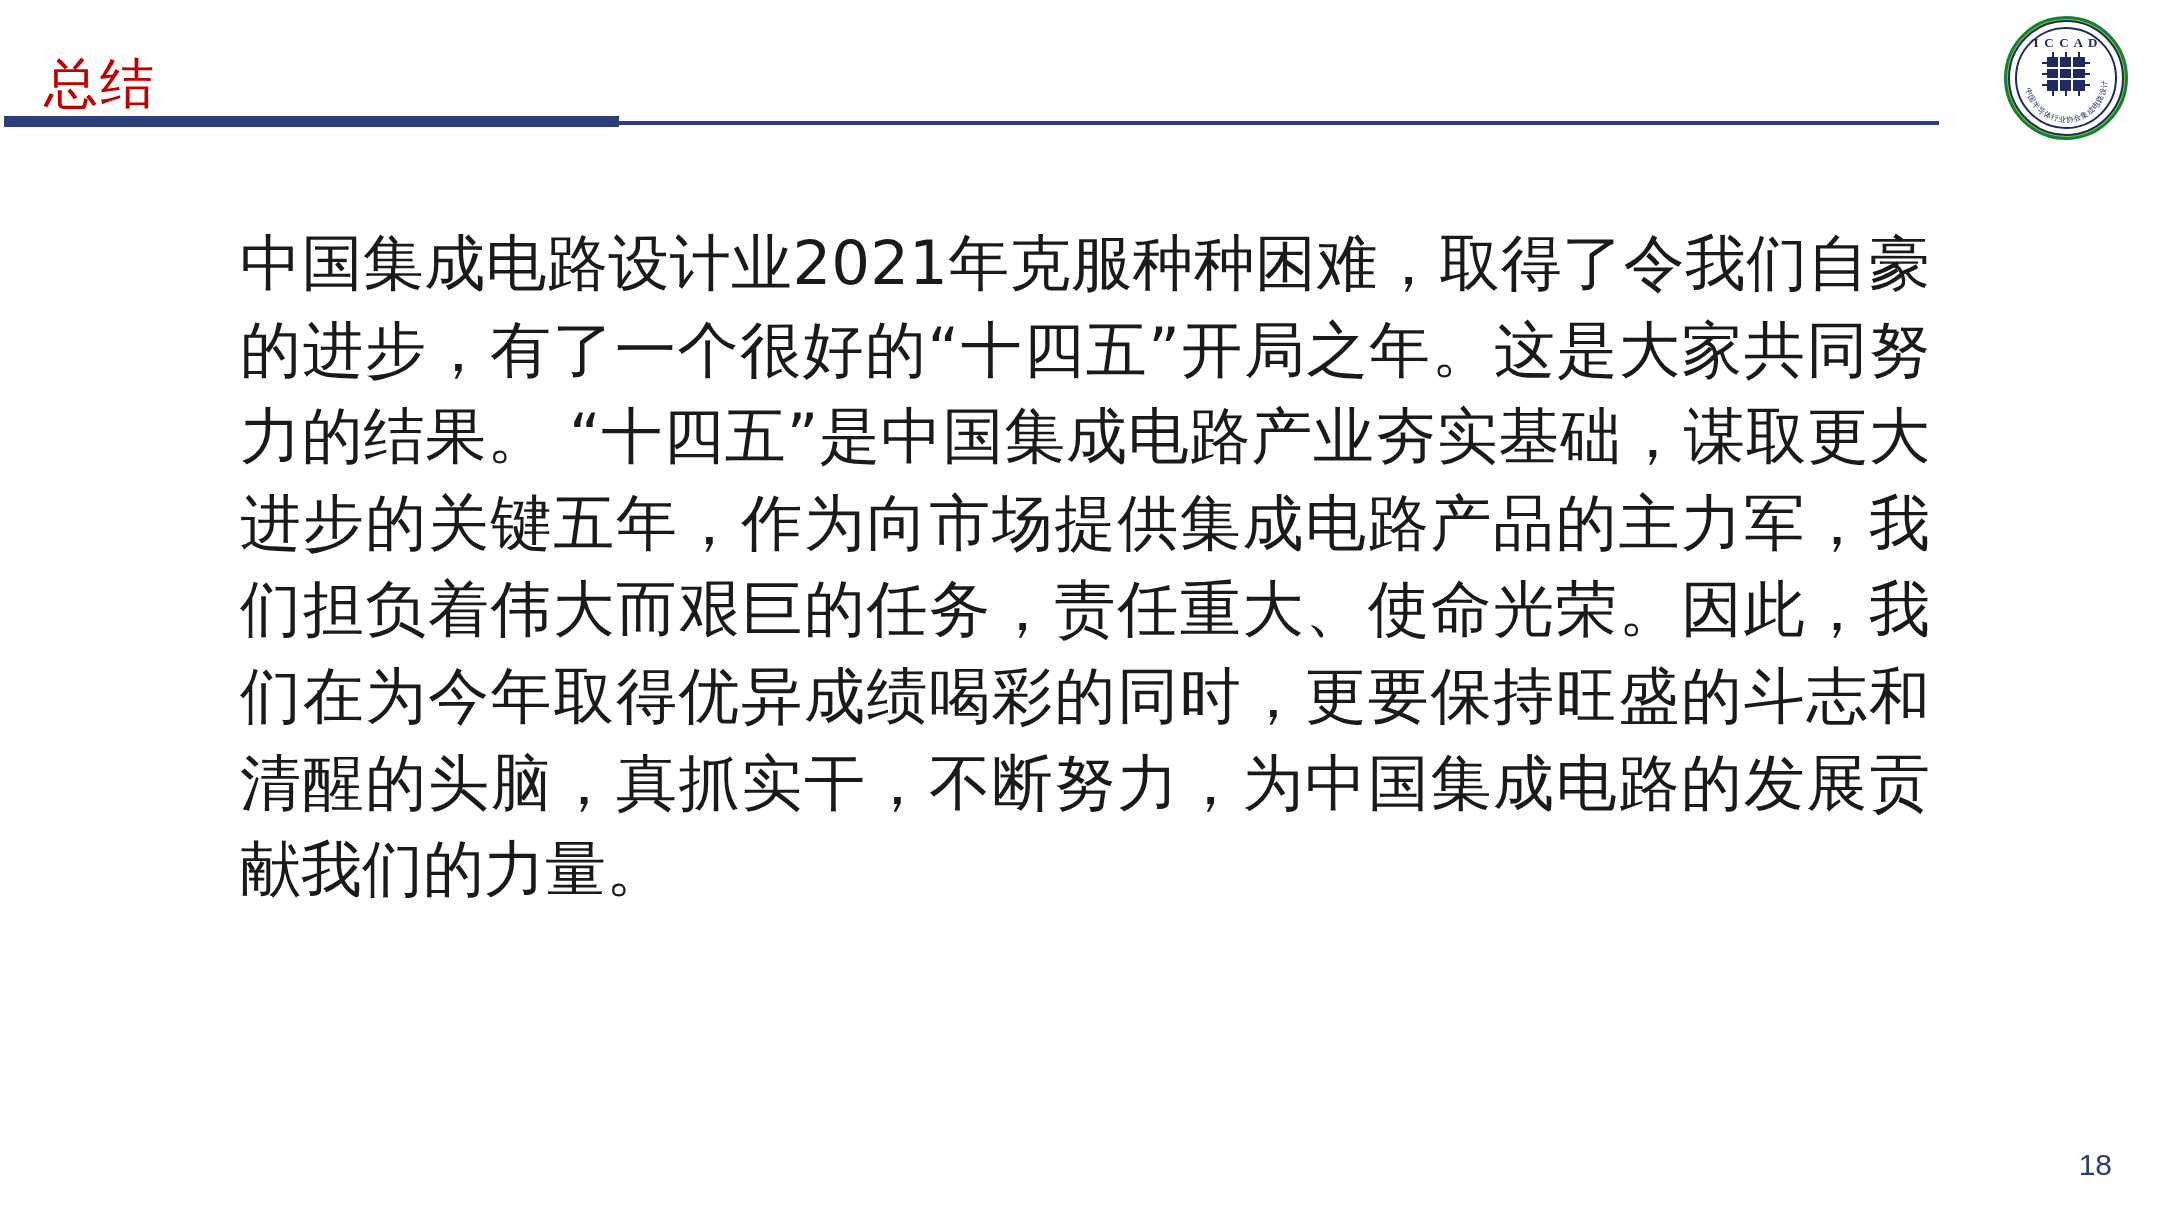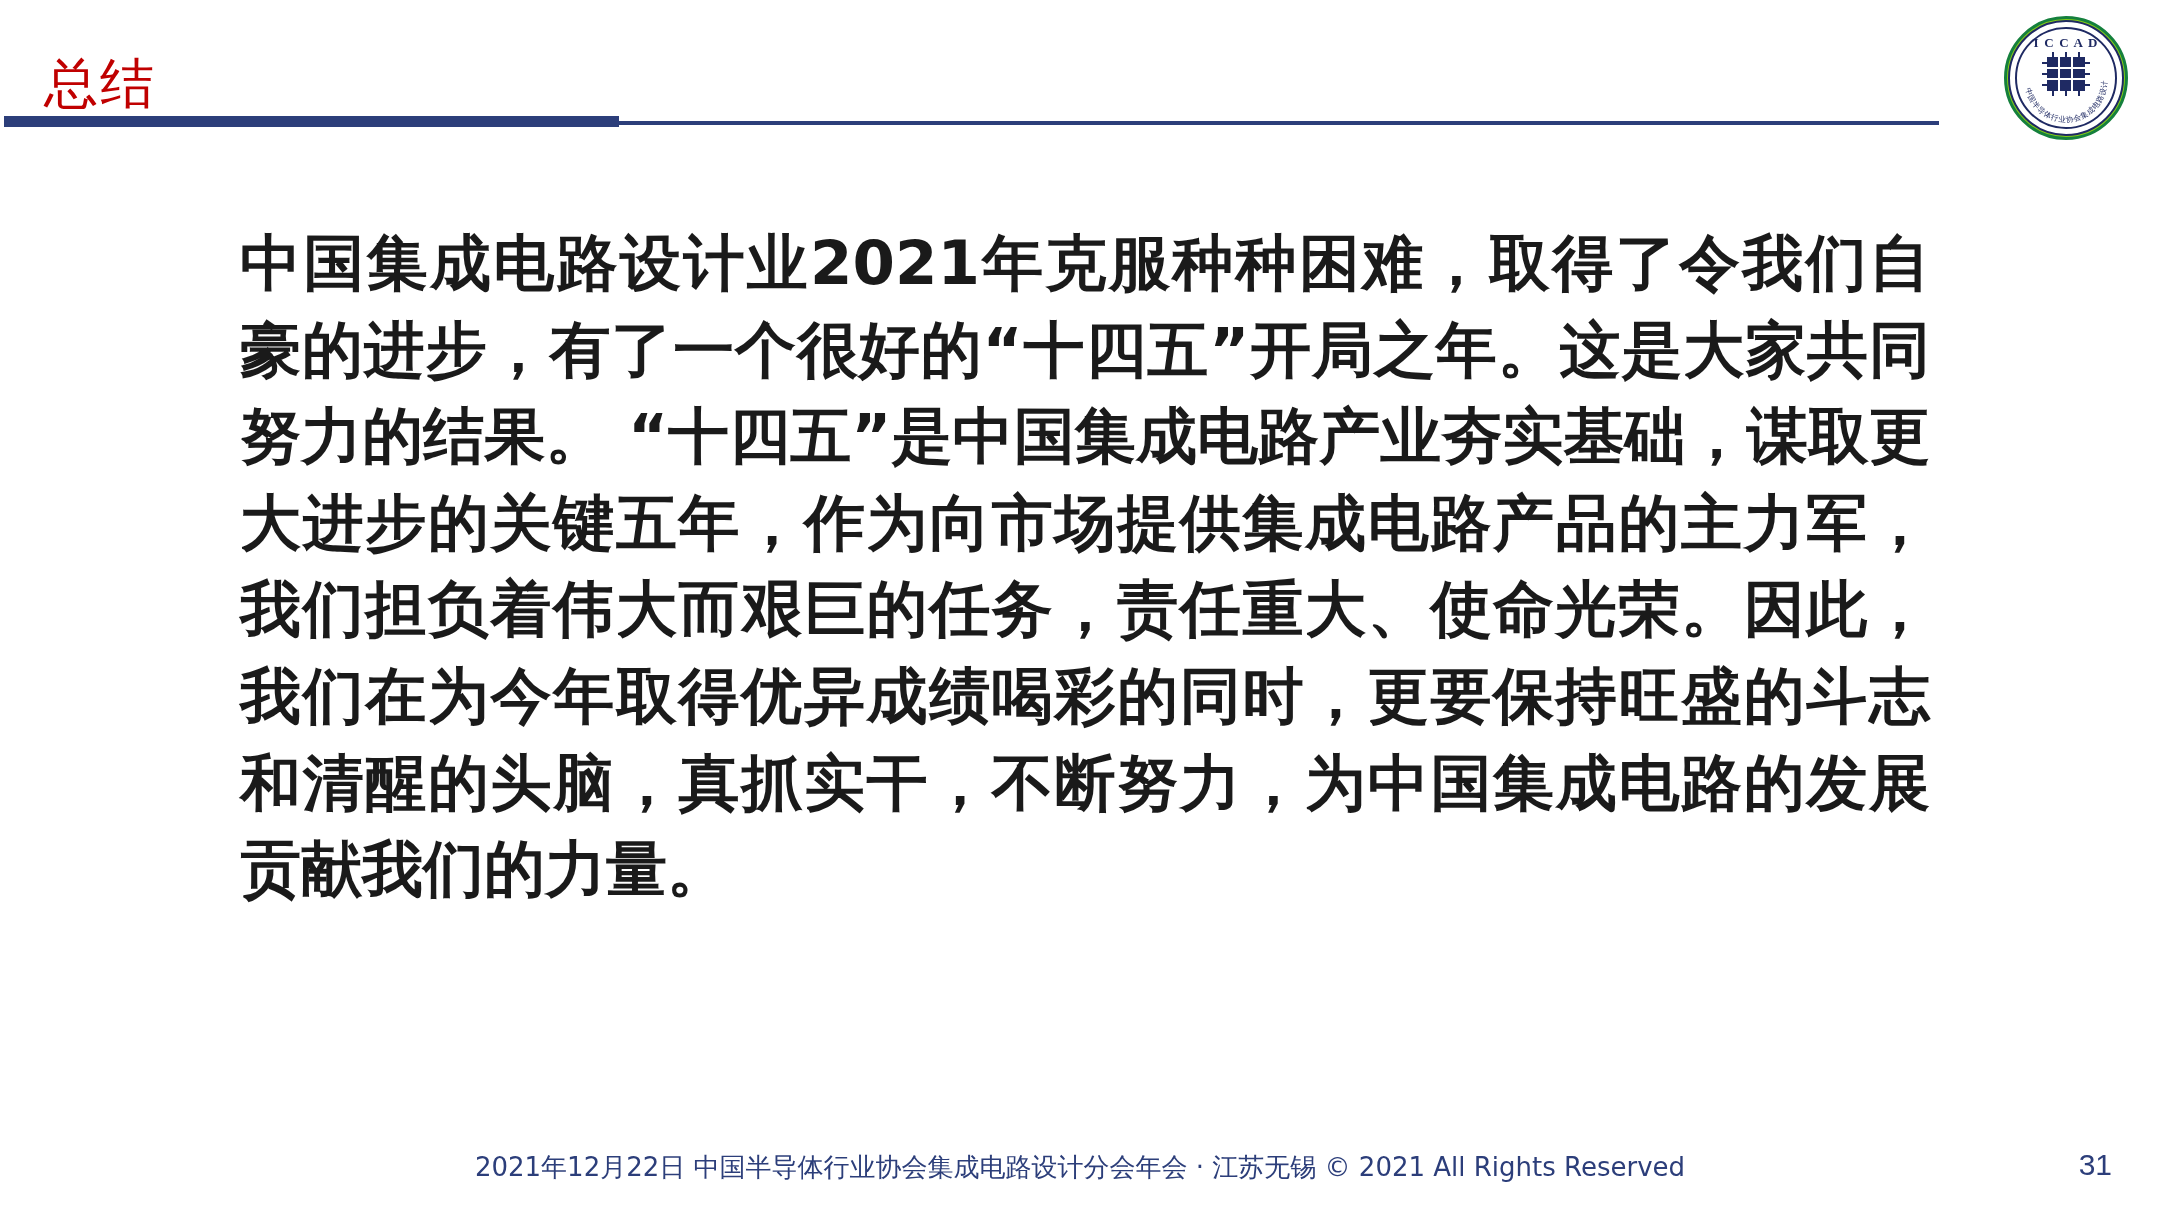--- a/index.html
+++ b/index.html
@@ -71,21 +71,21 @@
     position: absolute;
     left: 240px;
     top: 220px;
     width: 1690px;
     font-size: 61px;
     line-height: 1.42;
     color: #1a1a1a;
     text-align: justify;
     text-justify: inter-ideograph;
     font-family: "DejaVu Sans", "Liberation Sans", sans-serif;
-    font-weight: 700;
+    font-weight: 400;
   }
 
   
   .footer {
     position: absolute;
     left: 0;
     right: 0;
     top: 1150px;
     text-align: center;
     font-size: 26px;
@@ -140,17 +140,16 @@
       </g>
       <path id="ringpath" d="M 18,62 A 41,41 0 0 0 100,62" fill="none"></path>
       <text font-family="DejaVu Sans, sans-serif" font-size="7.5" fill="#1f2a63" letter-spacing="0.6">
         <textPath href="#ringpath" startOffset="6%">中国半导体行业协会集成电路设计分会</textPath>
       </text>
     </svg>
   </div>
 
   <div class="body-text">中国集成电路设计业2021年克服种种困难，取得了令我们自豪的进步，有了一个很好的“十四五”开局之年。这是大家共同努力的结果。 “十四五”是中国集成电路产业夯实基础，谋取更大进步的关键五年，作为向市场提供集成电路产品的主力军，我们担负着伟大而艰巨的任务，责任重大、使命光荣。因此，我们在为今年取得优异成绩喝彩的同时，更要保持旺盛的斗志和清醒的头脑，真抓实干，不断努力，为中国集成电路的发展贡献我们的力量。</div>
 
-  <div class="footer">2021年12月22日 中国半导体行业协会集成电路设计分会年会 · 江苏无锡 © 2021 All Rights Reserved</div>
 
-  <div class="page-number">31</div>
+  <div class="page-number">18</div>
 
 </div>
 
 </body></html>

